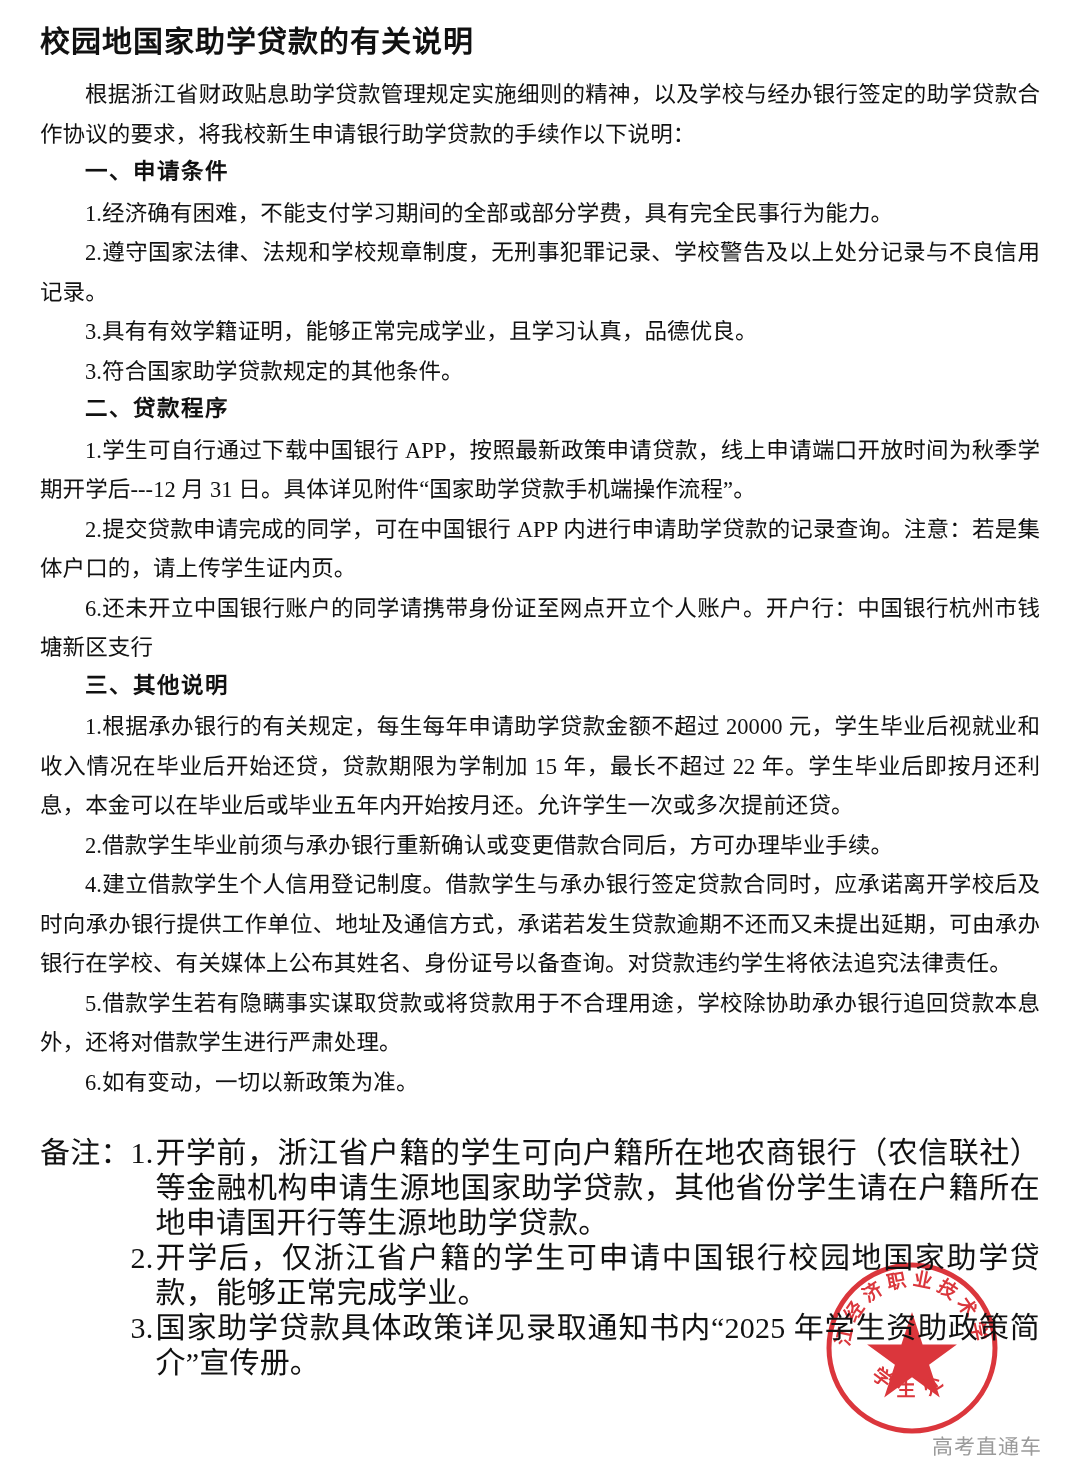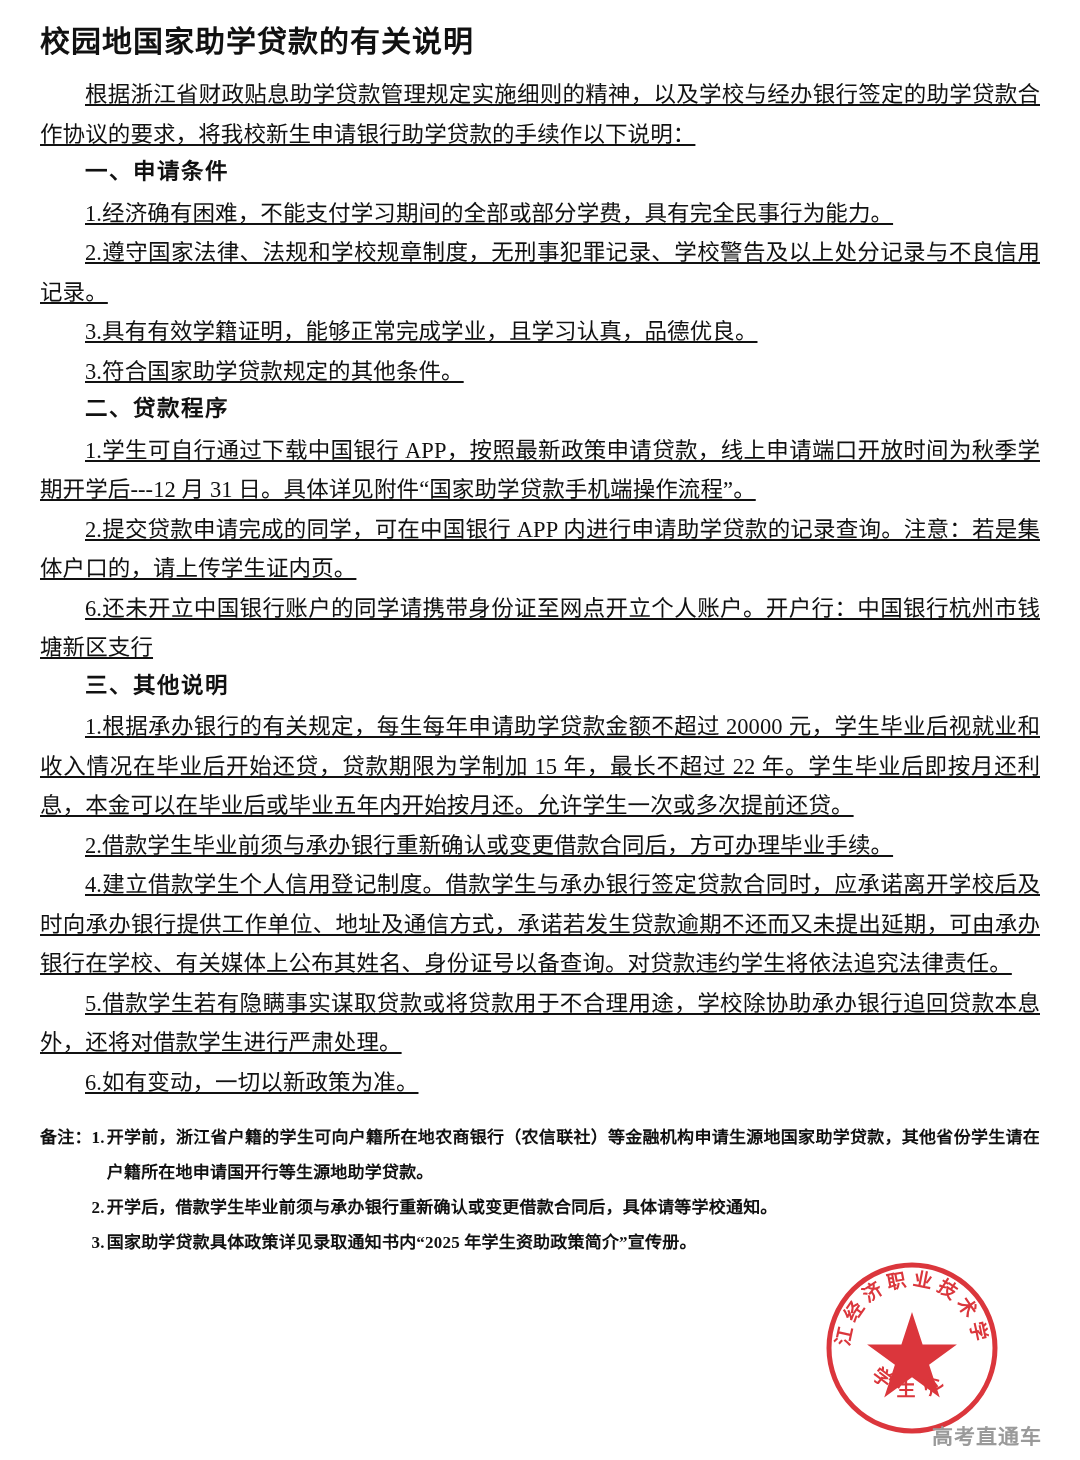--- a/index.html
+++ b/index.html
@@ -40,36 +40,35 @@
     font-size: 22.5px;
     line-height: 39.5px;
     text-align: justify;
     text-justify: inter-ideograph;
     letter-spacing: 0.1px;
   }
 
   p.para {
     margin: 0;
     text-indent: 2em;
-    text-decoration: underline;
   }
 
   p.section-head {
     margin: 0;
     text-indent: 2em;
     font-weight: bold;
     letter-spacing: 1.5px;
     font-family: Liberation Mono, monospace;
   }
 
   
   .notes {
-    margin-top: 18px;
-    font-size: 17px;
-    font-weight: bold;
+    margin-top: 33px;
+    font-size: 30px;
+    font-weight: normal;
     line-height: 35px;
     letter-spacing: 0.2px;
     position: relative;
     z-index: 3;
   }
   .notes-row {
     display: flex;
     align-items: flex-start;
   }
   .notes-label {
@@ -104,27 +103,26 @@
     z-index: 2;
     pointer-events: none;
     opacity: 0.92;
   }
   .seal svg { display: block; width: 176px; height: 176px; }
 
   
   .watermark {
     position: absolute;
     right: 38px;
-    bottom: 32px;
+    bottom: 22px;
     font-size: 21px;
     color: #9a9a9a;
     letter-spacing: 1px;
     font-family: "Liberation Sans", "DejaVu Sans", sans-serif;
     z-index: 4;
-    font-weight: bold;
   }
 </style>
 </head>
 <body>
 
 <div class="page">
 
   <h1 class="doc-title">校园地国家助学贷款的有关说明</h1>
 
   <div class="body-block">
@@ -154,21 +152,21 @@
   <div class="notes">
     <div class="notes-row">
       <span class="notes-label">备注：</span>
       <div class="notes-list">
         <div class="note-item">
           <span class="note-num">1.</span>
           <span class="note-text">开学前，浙江省户籍的学生可向户籍所在地农商银行（农信联社）等金融机构申请生源地国家助学贷款，其他省份学生请在户籍所在地申请国开行等生源地助学贷款。</span>
         </div>
         <div class="note-item">
           <span class="note-num">2.</span>
-          <span class="note-text">开学后，借款学生毕业前须与承办银行重新确认或变更借款合同后，具体请等学校通知。</span>
+          <span class="note-text">开学后，仅浙江省户籍的学生可申请中国银行校园地国家助学贷款，能够正常完成学业。</span>
         </div>
         <div class="note-item">
           <span class="note-num">3.</span>
           <span class="note-text">国家助学贷款具体政策详见录取通知书内“2025 年学生资助政策简介”宣传册。</span>
         </div>
       </div>
     </div>
   </div>
 
   <div class="seal">

